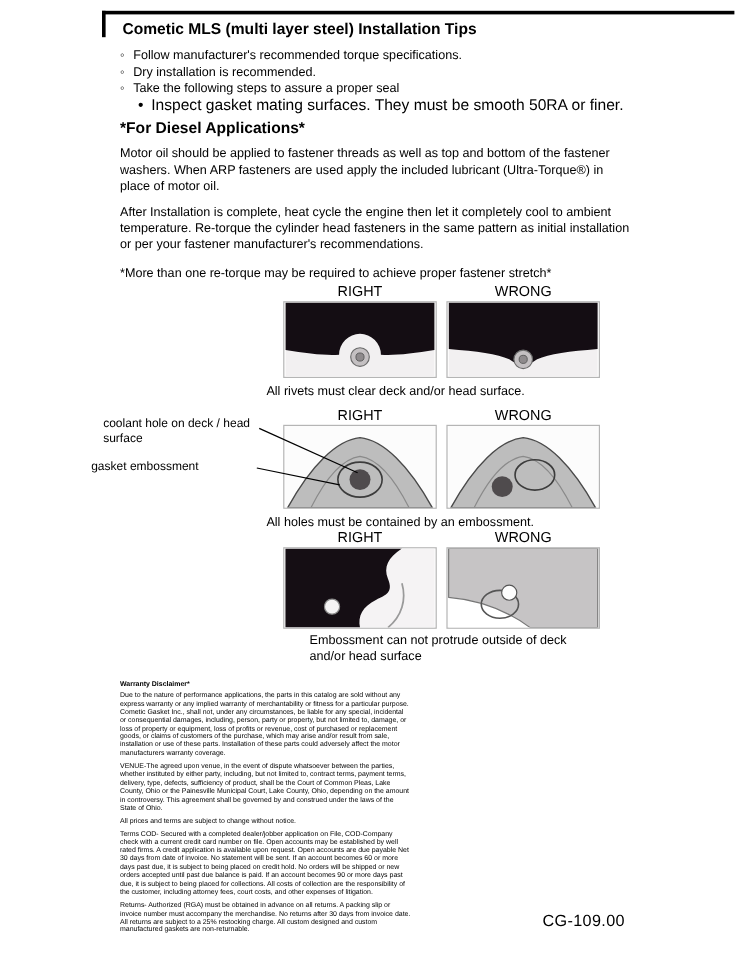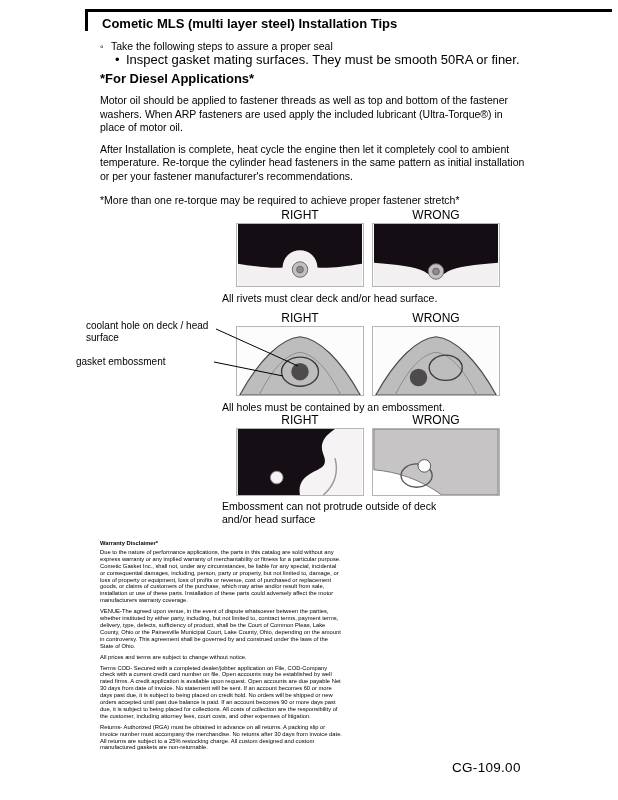--- a/index.html
+++ b/index.html
@@ -28,21 +28,21 @@
   .diagram-section { position:relative; width:618px; height:322px; margin-top:2px; }
   .diag-label { position:absolute; width:128px; text-align:center; font-size:12px; }
   .col-right { left:236px; } .col-wrong { left:372px; }
   .r1-label { top:0; } .r2-label { top:103px; } .r3-label { top:205px; }
   .diag-img { position:absolute; width:128px; border:1px solid #b5b5b5; background:#fff; }
   .diag-img svg { display:block; width:100%; height:100%; }
   .r1-img { top:15px; height:64px; }
   .r2-img { top:118px; height:70px; }
   .r3-img { top:220px; height:68px; }
   .caption { position:absolute; left:222px; font-size:10.5px; line-height:12.5px; }
-  .cap1 { top:84px; } .cap2 { top:193px;text-align:center; } .cap3 { top:292px; width:230px; }
+  .cap1 { top:84px; } .cap2 { top:193px;text-align:center; } .cap3 { top:292px; width:230px;margin-left:36px; }
   .annotation { position:absolute; font-size:10px; line-height:11.5px; }
   .ann-coolant { left:86px; top:112px; width:128px; }
   .ann-emboss { left:76px; top:148px; width:138px; }
   .connectors { position:absolute; left:0; top:0; width:618px; height:322px; pointer-events:none; }
 
   .fineprint { margin-top:10px; width:430px; font-size:5.8px; line-height:6.9px; }
   .fineprint .fp-head { font-weight:bold; margin:0 0 2px 0; }
   .fineprint p { margin:0 0 4px 0; }
 
   .doc-number { position:absolute; left:452px; top:760px; font-size:13.5px; letter-spacing:0.3px; }
@@ -51,20 +51,22 @@
 <body>
 
 <div class="top-rule"></div>
 <div class="left-rule"></div>
 
 <div class="content">
 
   <div class="title">Cometic MLS (multi layer steel) Installation Tips</div>
 
   <div class="bullets">
+    <div class="bullet">Follow manufacturer's recommended torque specifications.</div>
+    <div class="bullet">Dry installation is recommended.</div>
     <div class="bullet">Take the following steps to assure a proper seal</div>
     <div class="sub-bullet">Inspect gasket mating surfaces.  They must be smooth 50RA or finer.</div>
   </div>
 
   <div class="section-heading">*For Diesel Applications*</div>
   <div class="para">Motor oil should be applied to fastener threads as well as top and bottom of the fastener washers. When ARP fasteners are used apply the included lubricant (Ultra-Torque®) in place of motor oil.</div>
   <div class="para">After Installation is complete, heat cycle the engine then let it completely cool to ambient temperature. Re-torque the cylinder head fasteners in the same pattern as initial installation or per your fastener manufacturer's recommendations.</div>
   <div class="note">*More than one re-torque may be required to achieve proper fastener stretch*</div>
 
 </div>

